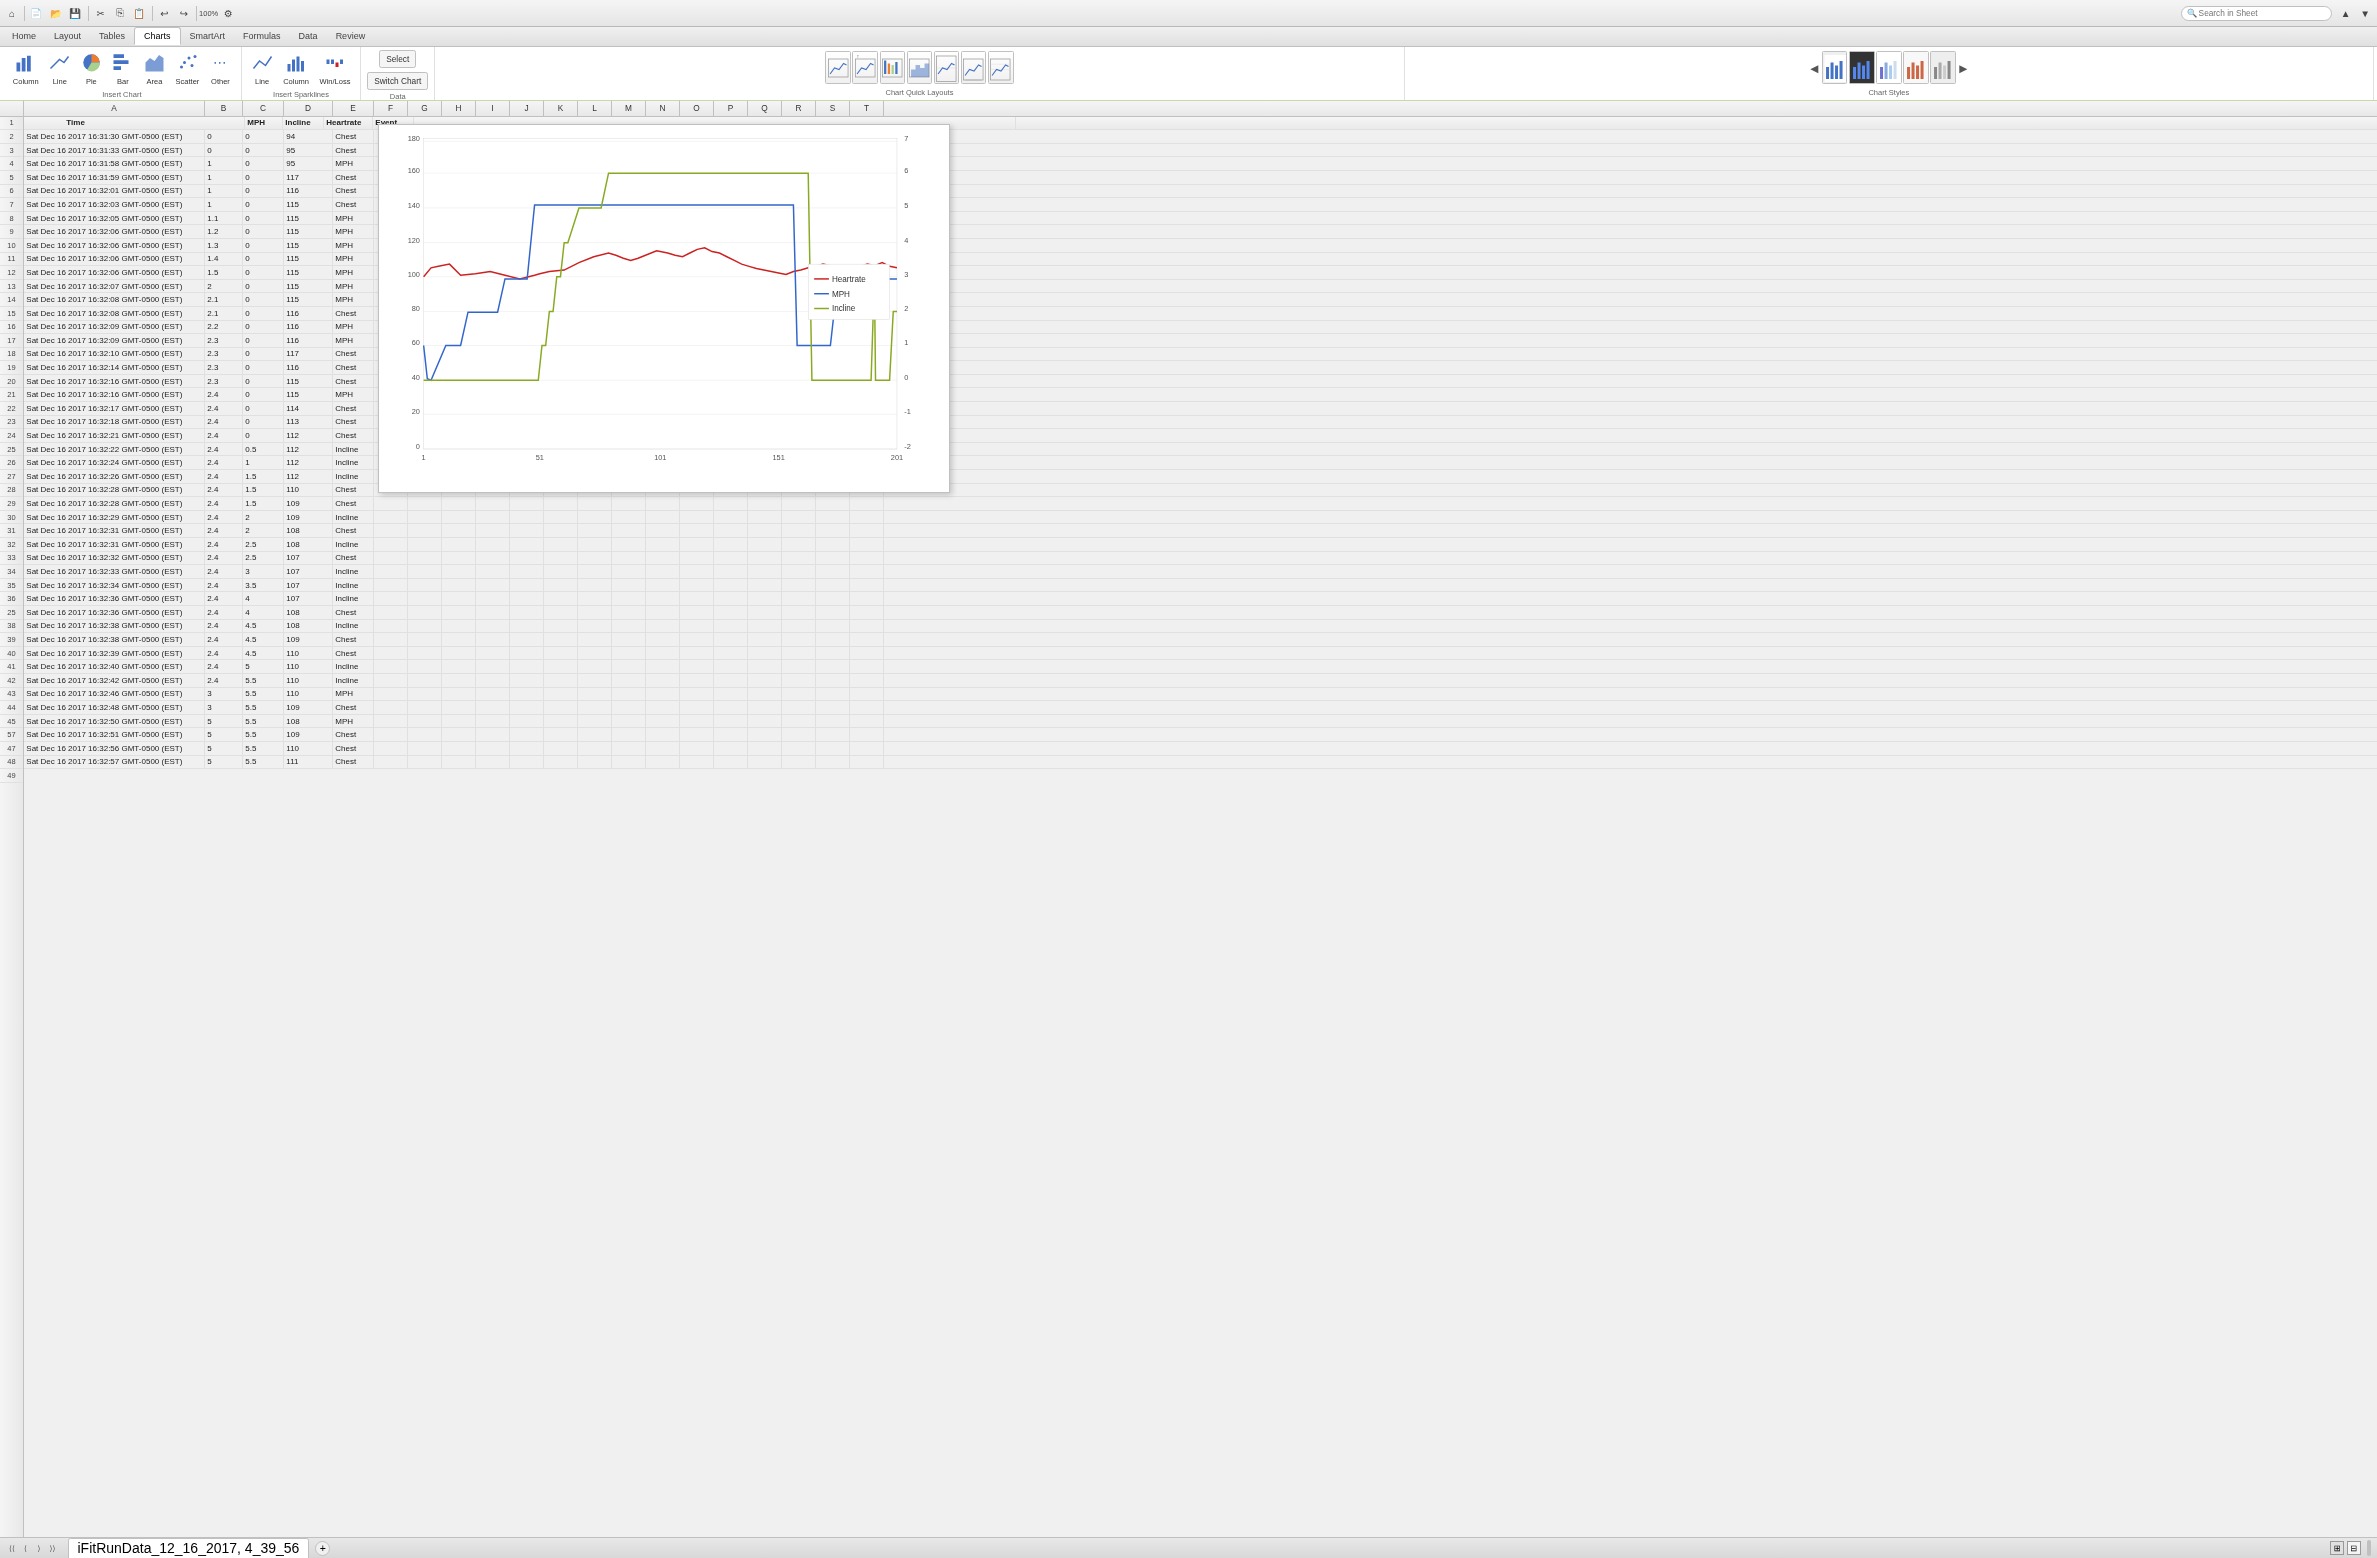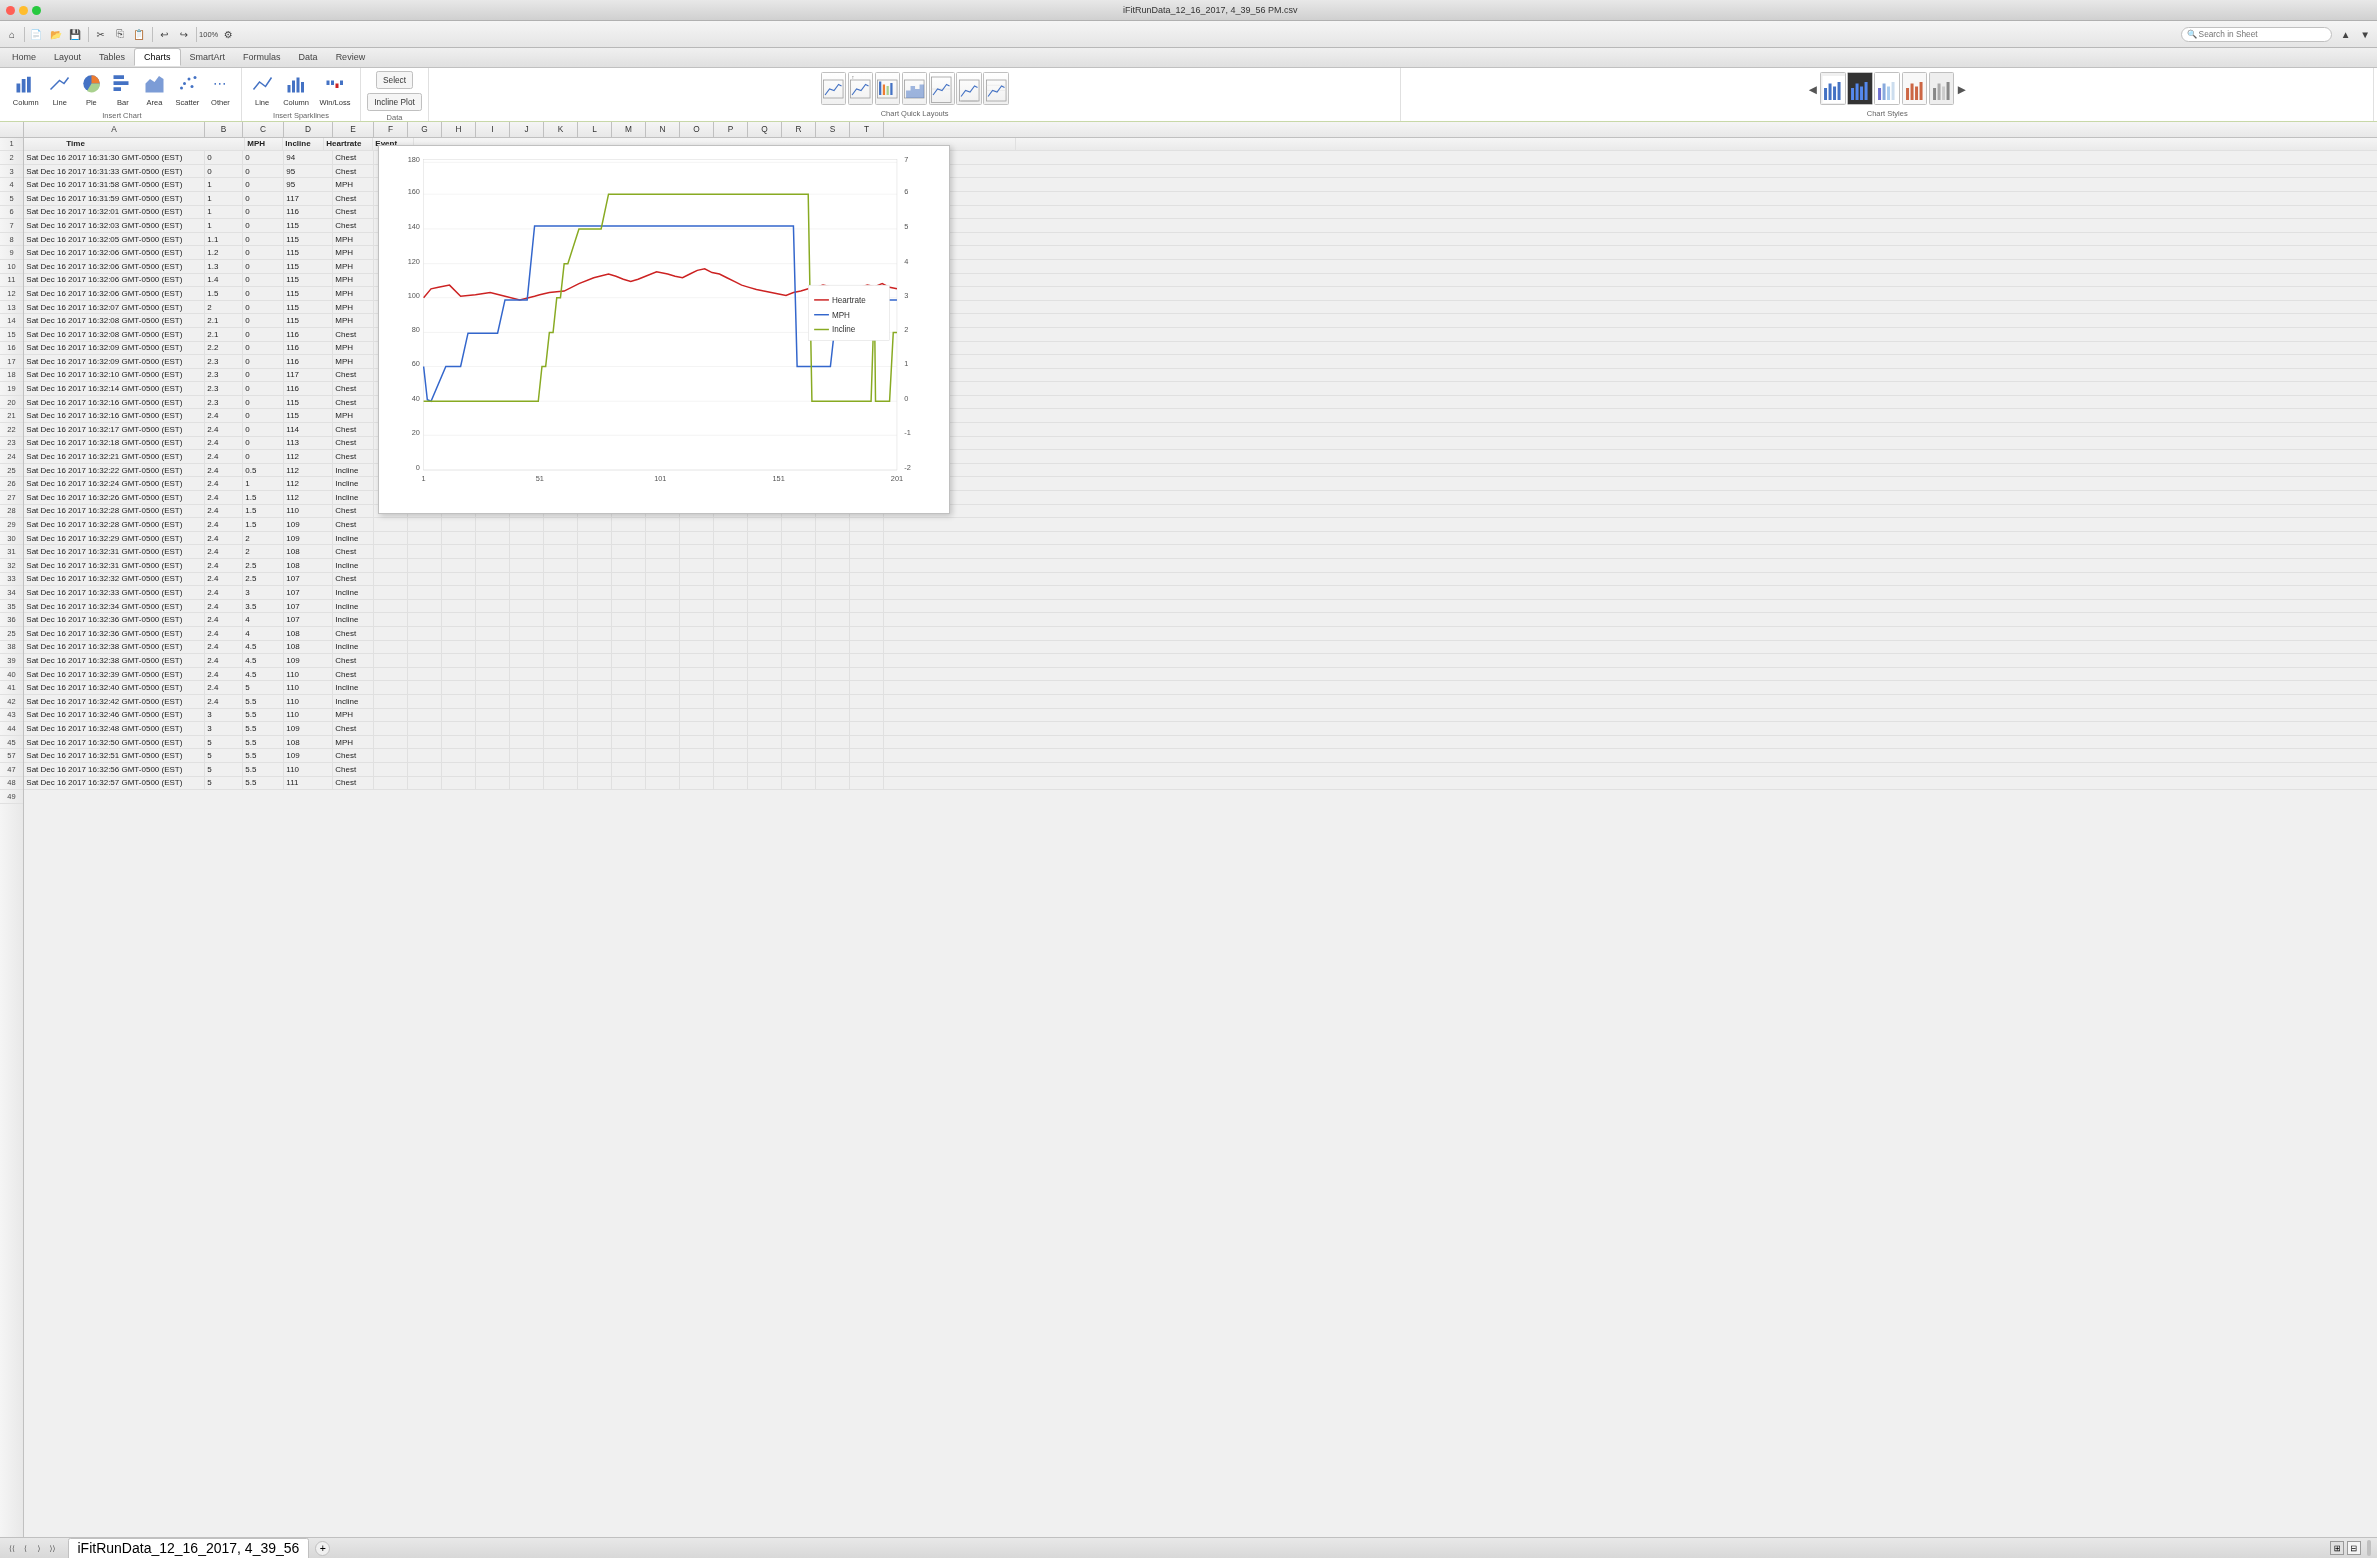--- a/index.html
+++ b/index.html
@@ -63,28 +63,20 @@
     .nav-arrows { display: flex; gap: 1.5px; margin-right: 3px; }
     .nav-arrow { width: 12px; height: 12px; display: flex; align-items: center; justify-content: center; cursor: pointer; font-size: 7.5px; color: #555; }
     .layout-thumb { width: 27px; height: 33px; border: 0.8px solid #c0c0c0; background: linear-gradient(180deg, #fff 0%, #f0f0f0 100%); border-radius: 1.5px; display: flex; align-items: center; justify-content: center; cursor: pointer; }
     .style-thumb { width: 27px; height: 33px; border: 0.8px solid #c0c0c0; background: white; border-radius: 1.5px; cursor: pointer; position: relative; overflow: hidden; }
   </style>
 </head>
 <body>
 
 <div class="window">
 
-  <div class="title-bar">
-    <div class="traffic-lights">
-      <div class="traffic-light tl-close"></div>
-      <div class="traffic-light tl-min"></div>
-      <div class="traffic-light tl-max"></div>
-    </div>
-    <div class="title-text">iFitRunData_12_16_2017, 4_39_56 PM.csv</div>
-  </div>
 
   <div class="toolbar">
     <div class="toolbar-icon">⌂</div>
     <div class="toolbar-sep"></div>
     <div class="toolbar-icon">📄</div>
     <div class="toolbar-icon">📂</div>
     <div class="toolbar-icon">💾</div>
     <div class="toolbar-sep"></div>
     <div class="toolbar-icon">✂</div>
     <div class="toolbar-icon">⎘</div>
@@ -220,21 +212,21 @@
           </div>
           <span>Win/Loss</span>
         </div>
       </div>
       <div class="ribbon-group-label">Insert Sparklines</div>
     </div>
 
     <div class="ribbon-group">
       <div class="ribbon-items" style="flex-direction: column; gap: 4.5px; justify-content: center;">
         <button class="ribbon-btn">Select</button>
-        <button class="ribbon-btn">Incline Plot</button>
+        <button class="ribbon-btn">Switch Chart</button>
       </div>
       <div class="ribbon-group-label">Data</div>
     </div>
 
     <div class="ribbon-group" style="flex: 1;">
       <div class="ribbon-items" style="gap: 1.5px;">
         <div class="layout-thumb" style="width:25.6px; height:33px;">
           <svg width="22.6" height="30" viewBox="0 0 30 40">
               <rect x="2" y="8" width="26" height="24" fill="none" stroke="#999" stroke-width="1"></rect>
               <line x1="2" y1="32" x2="28" y2="32" stroke="#ccc" stroke-width="0.5"></line>

